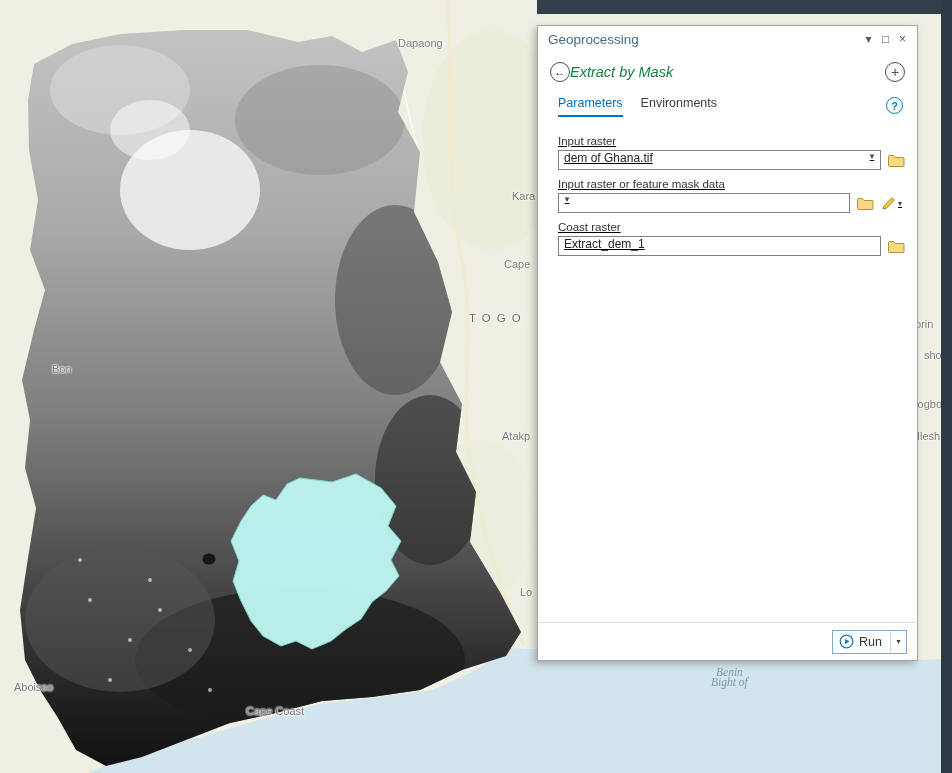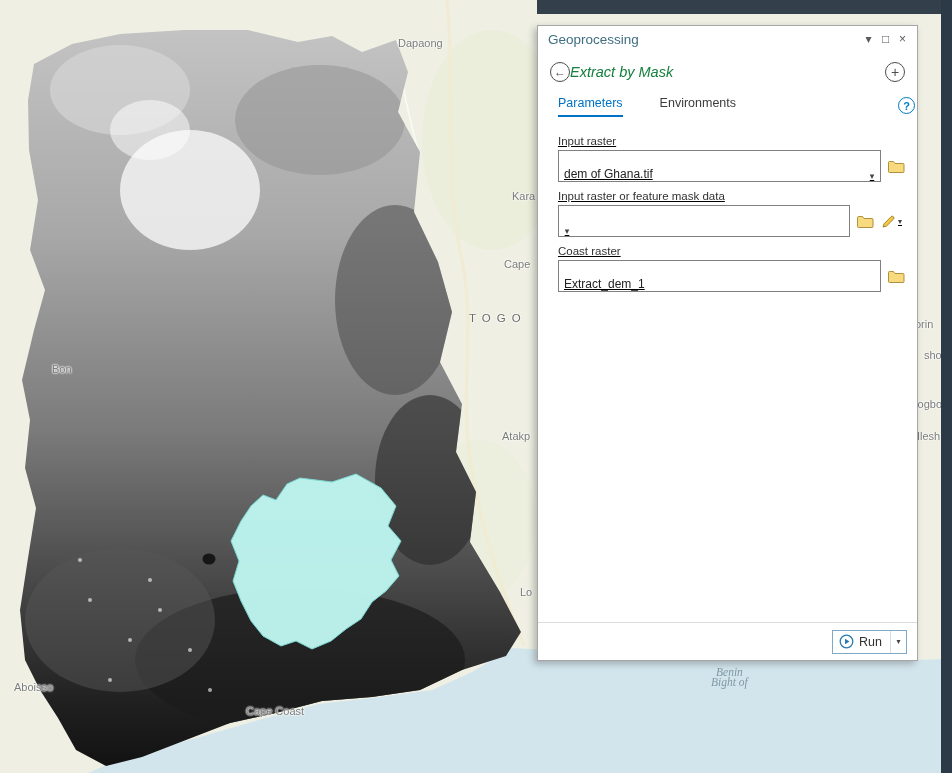--- a/index.html
+++ b/index.html
@@ -32,35 +32,35 @@
 
   .tool-row{display:flex;align-items:center;padding:10px 12px 4px 12px;}
   .circle-btn{
     width:20px;height:20px;border:1.5px solid #4d4d4d;border-radius:50%;
     display:flex;align-items:center;justify-content:center;
     font-size:12px;color:#4d4d4d;box-sizing:border-box;background:#fff;
   }
   .circle-btn.add{font-size:14px;}
   .tool-title{flex:1;font-size:14.5px;color:#15803d;font-style:italic;}
 
-  .tabs-row{display:flex;align-items:flex-end;padding:10px 2px 0 20px;gap:19px;}
+  .tabs-row{display:flex;align-items:flex-end;padding:10px 14px 0 20px;}
   .tab{font-size:12.5px;margin-right:18px;padding-bottom:5px;border-bottom:2px solid transparent;}
   .tab.active{color:#0072c6;border-bottom-color:#0072c6;}
   .tab.inactive{color:#3c3c3c;}
   .help-btn{
     margin-left:auto;width:17px;height:17px;border:1.5px solid #0079c1;color:#0079c1;
     border-radius:50%;font-size:11px;font-weight:bold;box-sizing:border-box;
     display:flex;align-items:center;justify-content:center;margin-bottom:3px;
   }
 
   .form{padding:10px 12px 0 20px;text-decoration:underline;}
   .field-label{font-size:11.5px;color:#323232;margin:8px 0 3px 0;}
   .row{display:flex;align-items:center;}
   .combo{
-    height:32px;border:1px solid #808080;display:flex;align-items:flex-end;
+    height:20px;border:1px solid #808080;display:flex;align-items:flex-start;
     box-sizing:border-box;background:#fff;
   }
   .combo.w1{width:325px;}
   .combo.w2{width:292px;}
   .combo-value{flex:1;font-size:12px;color:#222;padding-left:5px;overflow:hidden;white-space:nowrap;}
   .combo-arrow{width:16px;text-align:center;color:#444;font-size:9px;}
   .icon-btn{margin-left:7px;display:flex;align-items:center;cursor:default;}
   .small-caret{font-size:8px;color:#444;margin-left:2px;}
 
   .footer{

